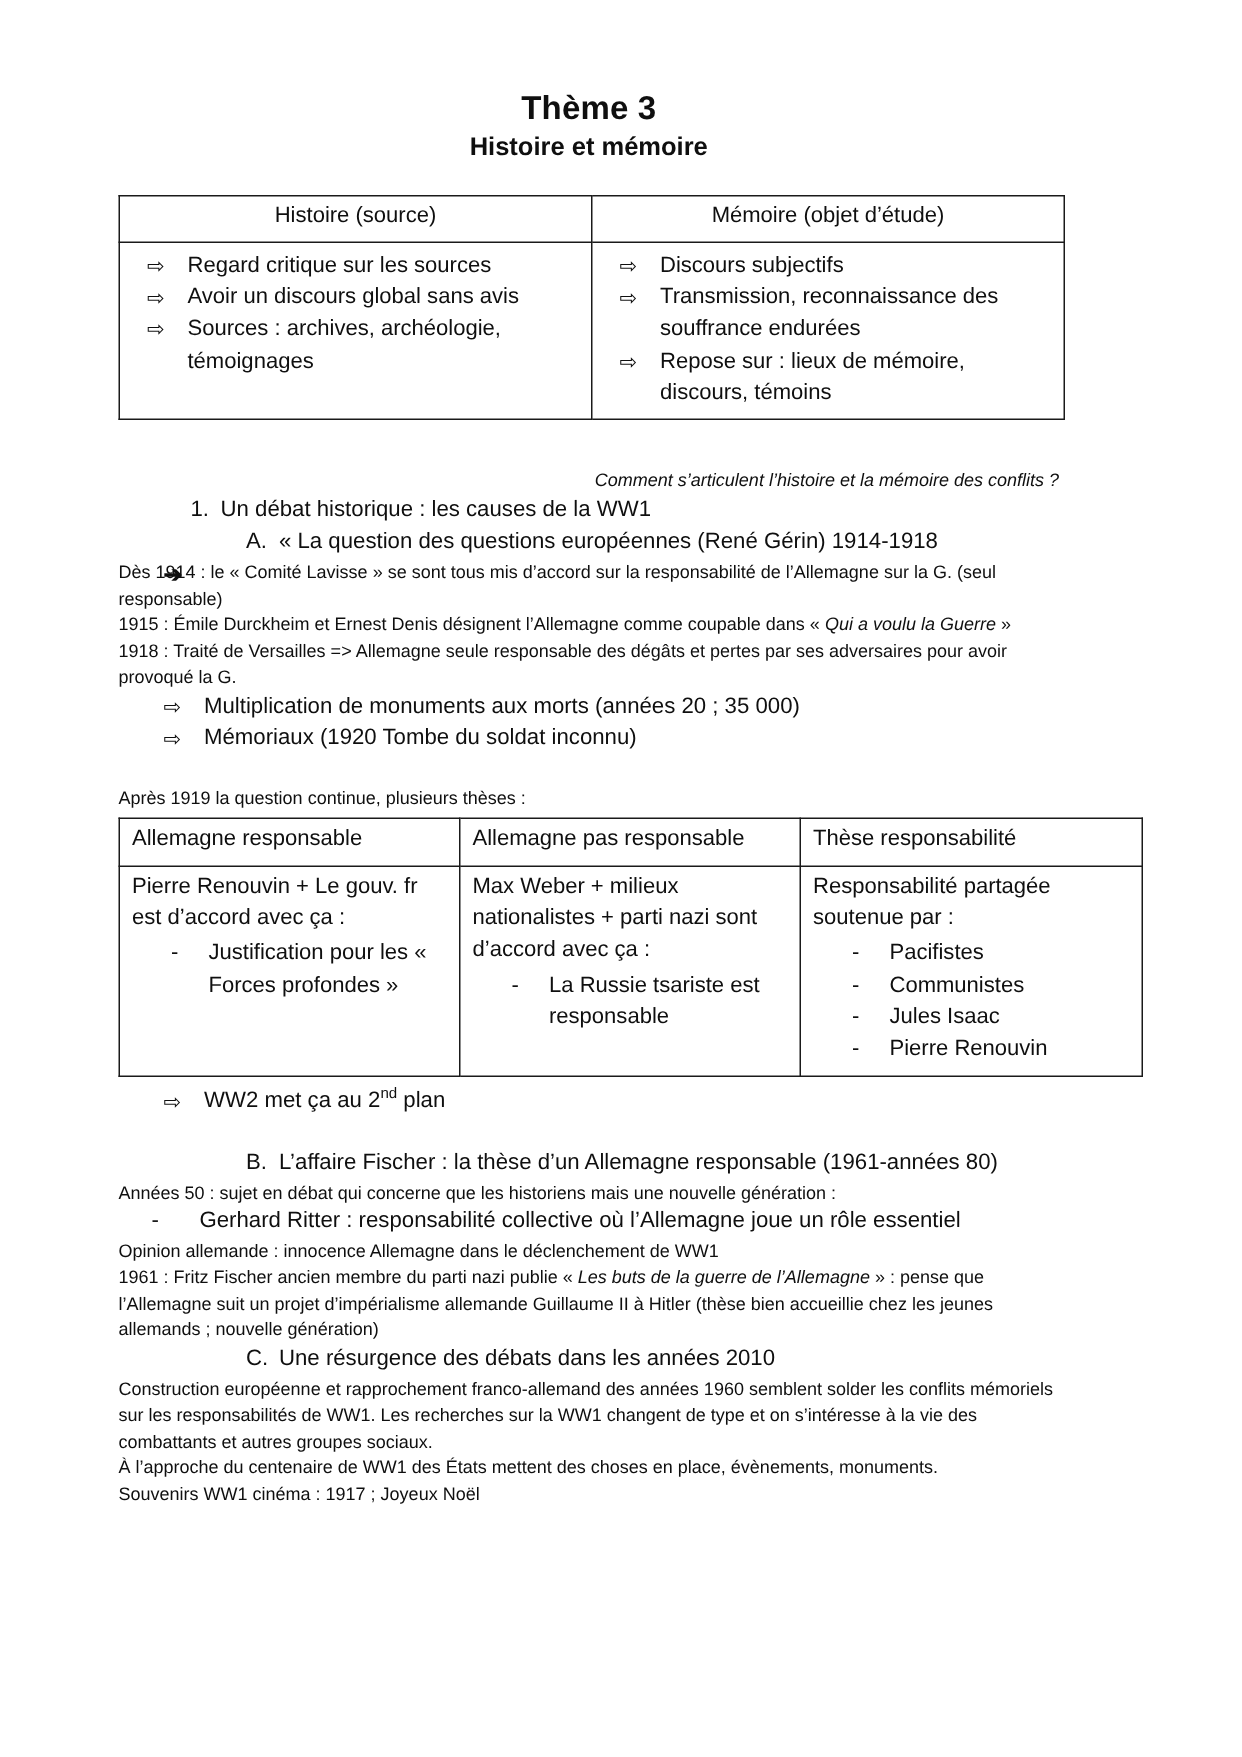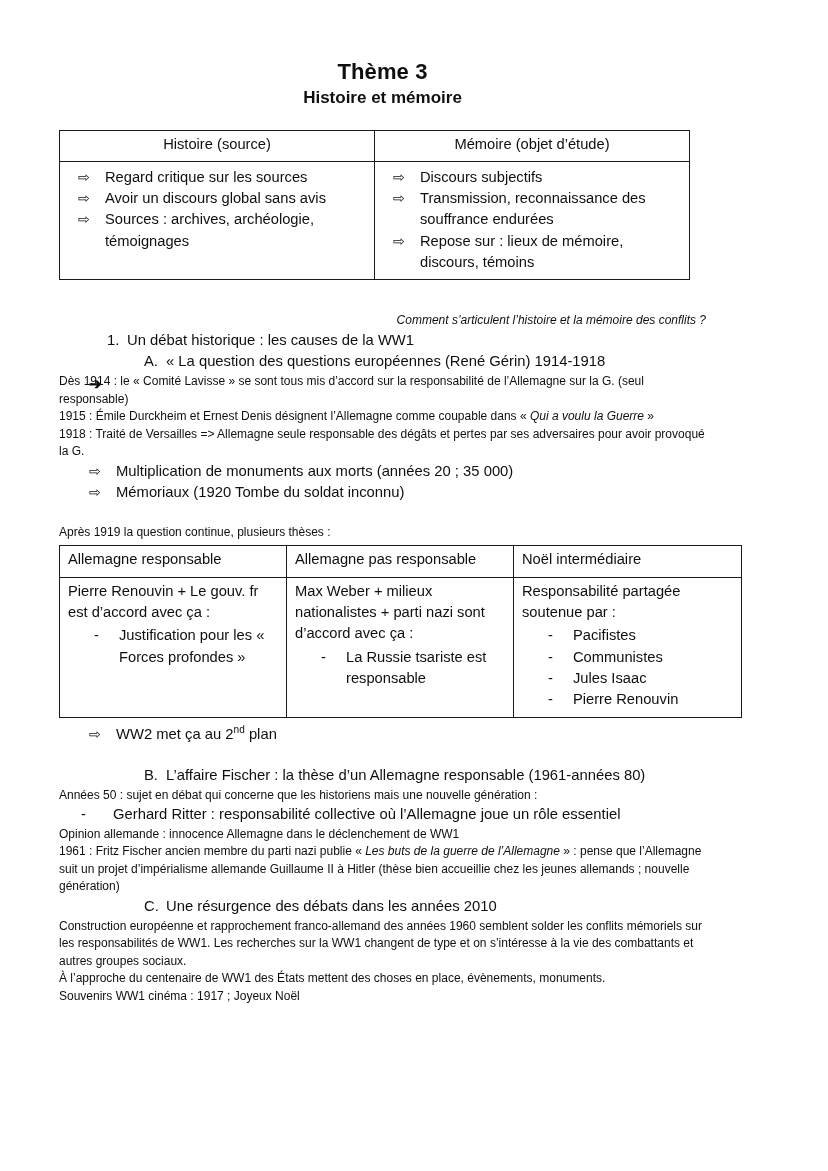--- a/index.html
+++ b/index.html
@@ -13,21 +13,21 @@
     height: 1171px;
     font-family: "Liberation Sans", sans-serif;
     color: #0f0f0f;
     -webkit-font-smoothing: antialiased;
   }
   .page {
     position: relative;
     width: 776px;
     height: 1171px;
     box-sizing: border-box;
-    padding: 48px 70px 0 59px;
+    padding: 48px 70px 0 79px;
   }
 
   
   .doc-title {
     text-align: center;
     font-size: 22px;
     font-weight: bold;
     line-height: 1.25;
     margin: 10px 0 2px 0;
     letter-spacing: 0.1px;
@@ -233,21 +233,21 @@
 
   <div class="spacer-20"></div>
 
   <p class="body-text">Après 1919 la question continue, plusieurs thèses :</p>
 
   <table class="doc-table t2">
     <tbody>
         <tr>
       <td class="th-left" style="width:210px">Allemagne responsable</td>
       <td class="th-left" style="width:210px">Allemagne pas responsable</td>
-      <td class="th-left" style="width:211px">Noël intermédiaire</td>
+      <td class="th-left" style="width:211px">Thèse responsabilité</td>
     </tr>
     <tr>
       <td>
         <p class="cell-lead">Pierre Renouvin + Le gouv. fr est d’accord avec ça :</p>
         <ul class="dash-list">
           <li><span class="mk">-</span><span>Justification pour les « Forces profondes »</span></li>
         </ul>
       </td>
       <td>
         <p class="cell-lead">Max Weber + milieux nationalistes + parti nazi sont d’accord avec ça :</p>

